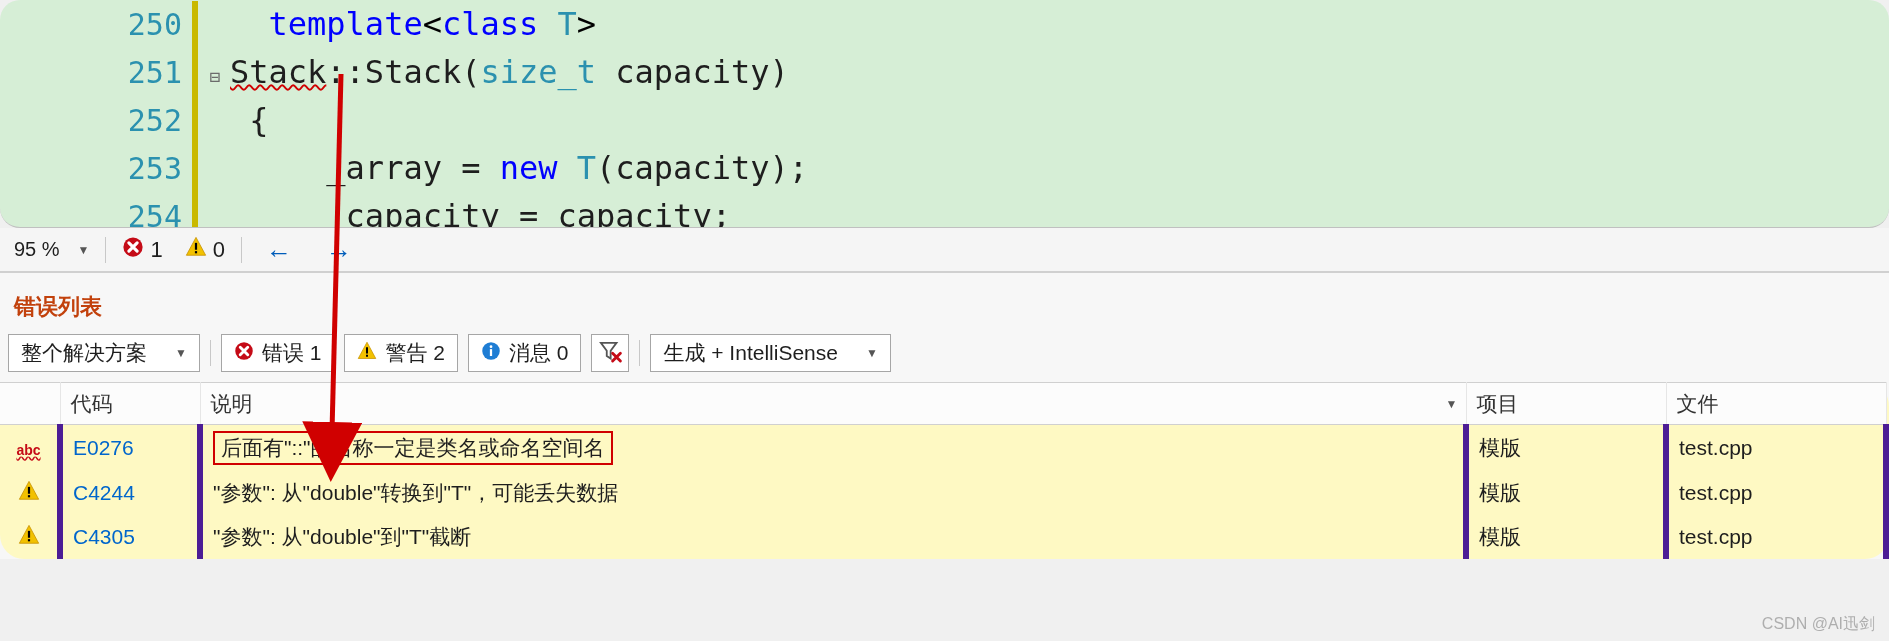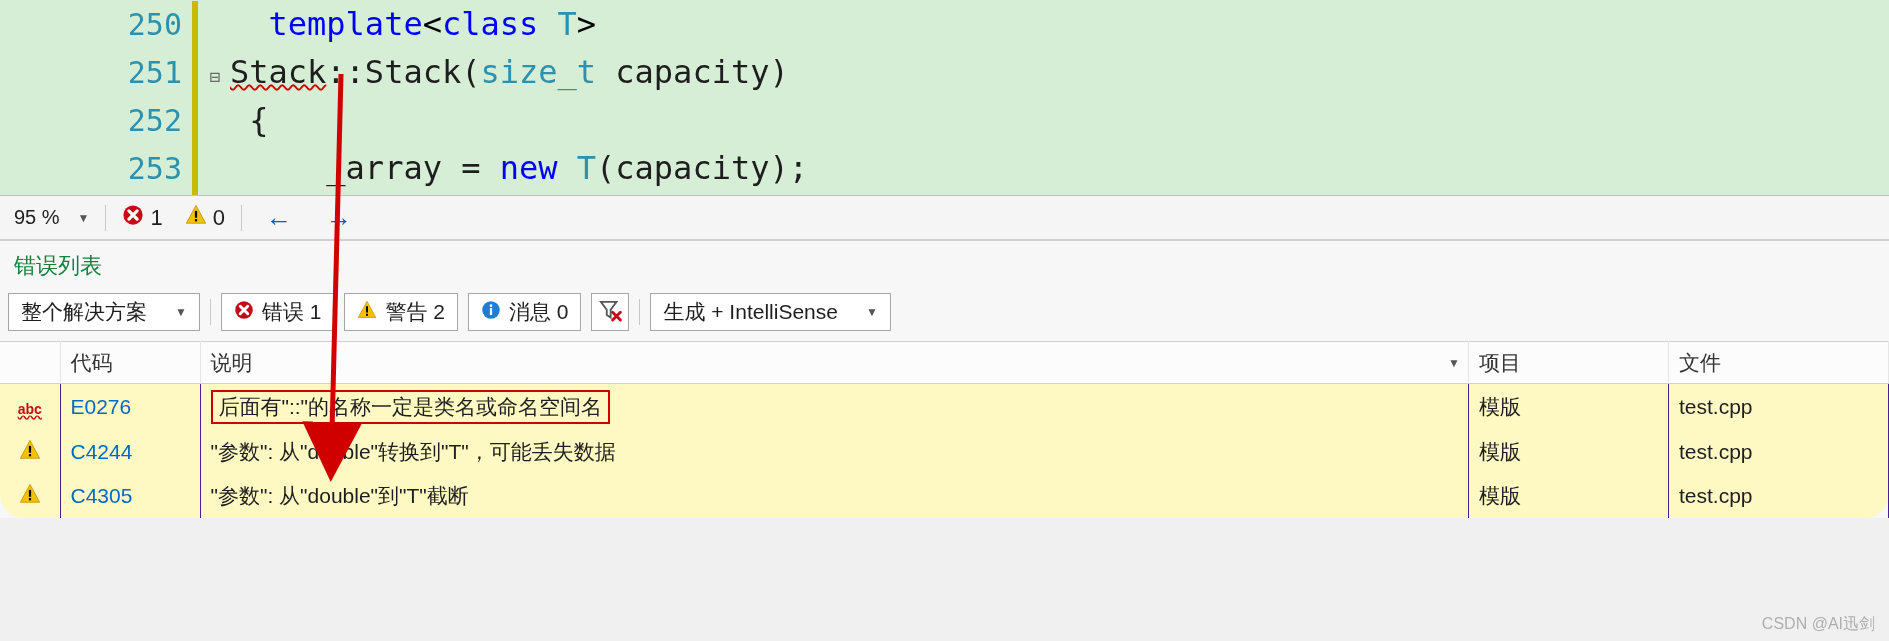--- a/index.html
+++ b/index.html
@@ -10,24 +10,25 @@
     color: #1e1e1e;
     width: 1889px;
     height: 641px;
     overflow: hidden;
     position: relative;
   }
 
   
   .editor {
     background: #d6eed6;
-    height: 196px;
+    height: 228px;
     position: relative;
     border-bottom: 1px solid #c0c0c0;
     overflow: hidden;
+    border-radius: 20px;
   }
   .code-lines {
     font-family: "NSimSun", "SimSun", Consolas, monospace;
     font-size: 32px;
     line-height: 48px;
     padding-top: 0;
   }
   .code-line { display: flex; align-items: baseline; height: 48px; }
   .gutter {
     width: 200px;
@@ -99,23 +100,24 @@
   }
   .arrow { color: #005dba; font-size: 26px; font-weight: bold; cursor: pointer; }
   .sep-v { width: 1px; height: 26px; background: #c8c8c8; }
 
   
   .error-list-panel {
     background: #f7f7f7;
     border-top: 1px solid #d0d0d0;
   }
   .panel-title {
-    padding: 10px 14px 8px 14px;
-    color: #15803d;
+    padding: 19px 14px 8px 14px;
+    color: #c2410c;
     font-size: 22px;
+    font-weight: bold;
   }
   .toolbar {
     display: flex;
     align-items: center;
     gap: 10px;
     padding: 4px 14px 10px 8px;
   }
   .combo, .btn {
     background: #fff;
     border: 1px solid #a6a6a6;
@@ -164,21 +166,21 @@
     top: 50%;
     transform: translateY(-50%);
     font-size: 12px;
     color: #555;
   }
   .error-table td {
     font-size: 21px;
     padding: 6px 10px;
     height: 44px;
     vertical-align: middle;
-    border-right: 1px solid #4c1d95;
+    border-right: 6px solid #4c1d95;
     margin-left: 44px;
   }
   .col-icon { width: 60px; text-align: center; }
   .col-code { width: 140px; }
   .col-desc { }
   .col-proj { width: 200px; }
   .col-file { width: 220px; }
   .code-link { color: #0066cc; }
   .highlight-box {
     border: 2px solid #d00000;

